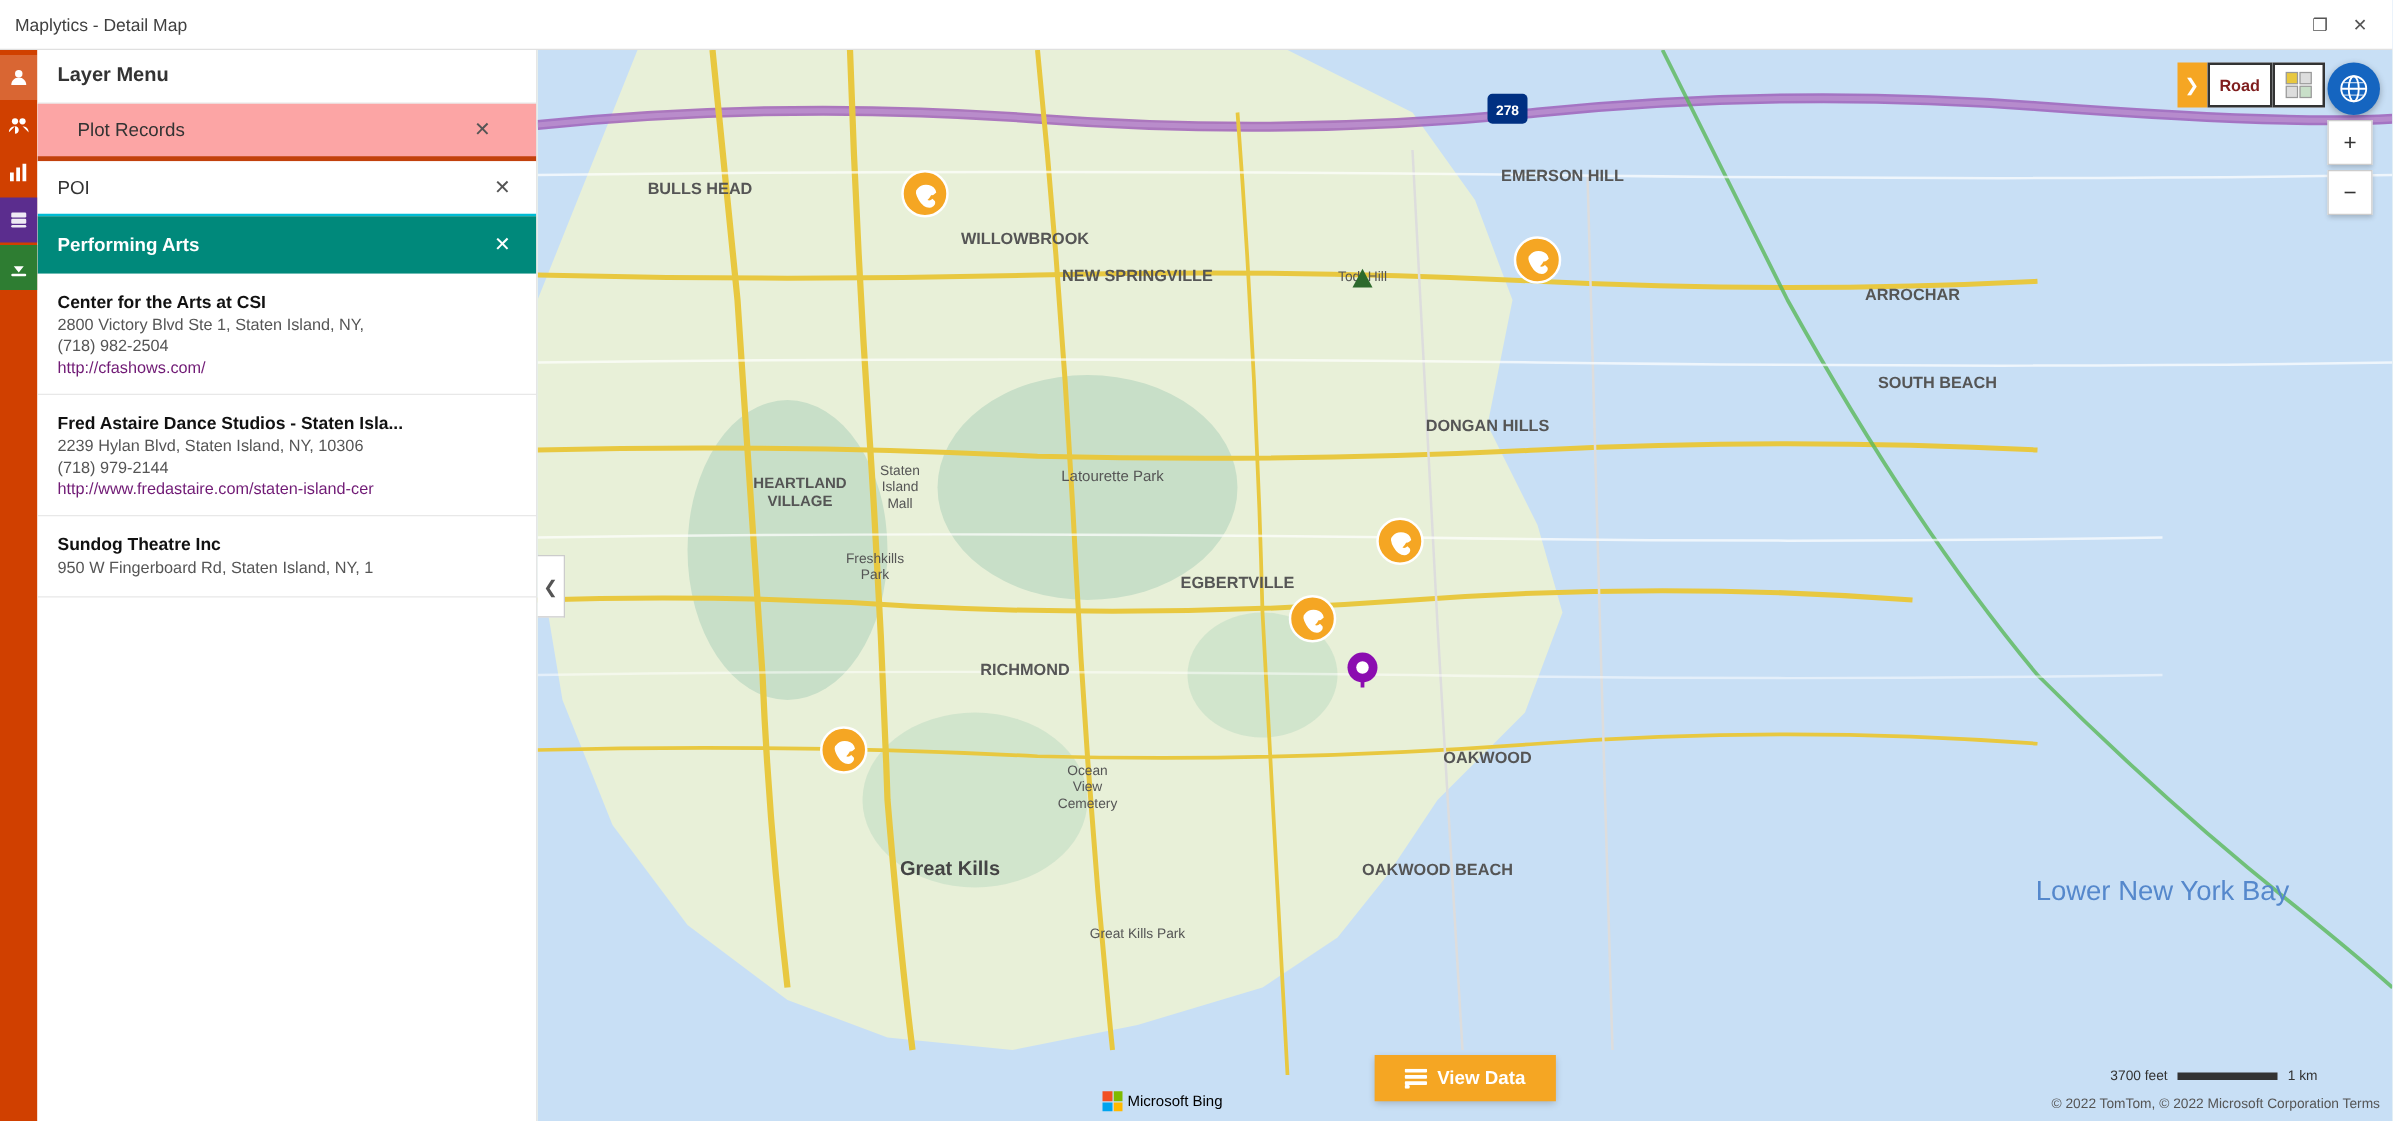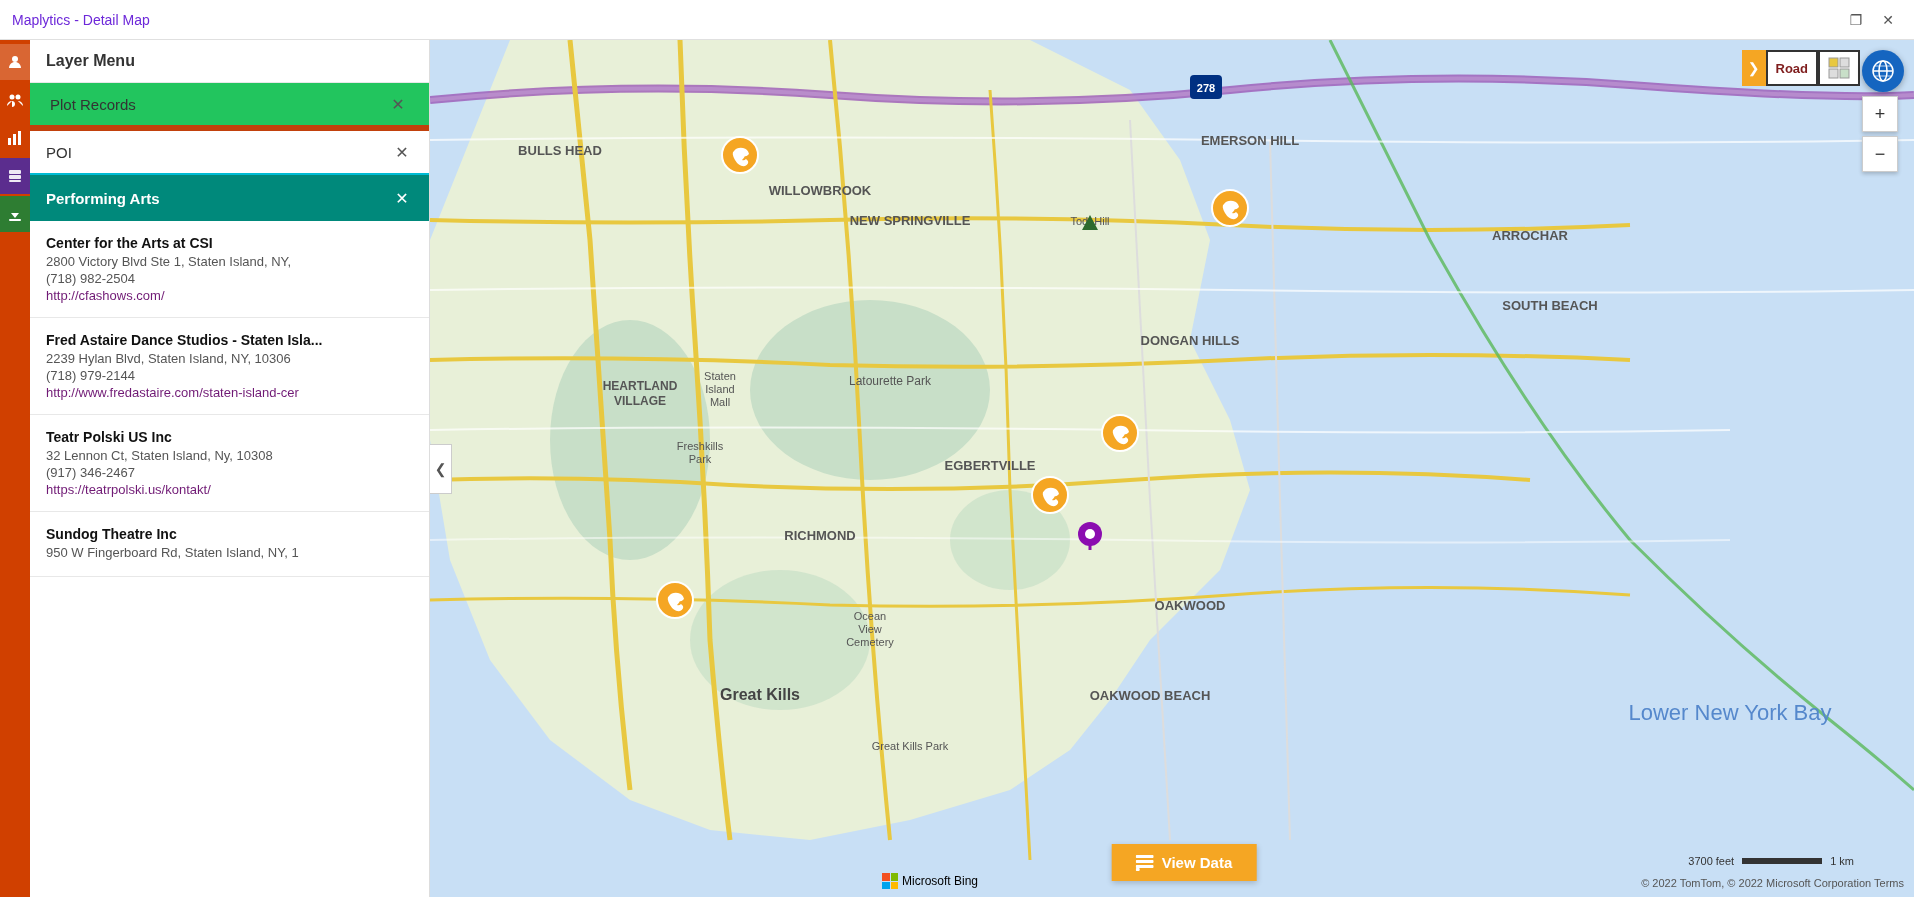--- a/index.html
+++ b/index.html
@@ -14,21 +14,21 @@
       align-items: center;
       justify-content: space-between;
       padding: 0 12px;
     }
     .title-bar-left {
       display: flex;
       align-items: flex-start;
       gap: 8px;
       font-size: 14px;
       font-weight: 500;
-      color: #6d28d9;
+      color: #404040;
     }
     .title-bar-right {
       display: flex;
       align-items: center;
       gap: 4px;
     }
     .title-bar-btn {
       width: 28px;
       height: 28px;
       display: flex;
@@ -86,23 +86,23 @@
       color: #333;
       border-bottom: 1px solid #e8e8e8;
       background: #fff;
     }
 
     
     .layer-row {
       display: flex;
       align-items: center;
       justify-content: space-between;
-      padding: 10px 20px;
-      border-bottom: 6px solid #c2410c;
-      background: #22c55e;
+      padding: 10px 32px;
+      border-bottom: 4px solid #c2410c;
+      background: #fca5a5;
     }
     .layer-row-label {
       font-size: 15px;
       font-weight: 500;
       color: #333;
     }
     .layer-row-close {
       width: 22px;
       height: 22px;
       display: flex;
@@ -299,21 +299,20 @@
       border: none;
       padding: 10px 24px;
       font-size: 15px;
       font-weight: 600;
       cursor: pointer;
       display: flex;
       align-items: center;
       gap: 8px;
       box-shadow: 0 2px 6px rgba(0,0,0,0.2);
       z-index: 10;
-      margin-left: 12px;
     }
 
     
     .scale-bar {
       position: absolute;
       bottom: 30px;
       right: 60px;
       z-index: 10;
       display: flex;
       flex-direction: column;
@@ -458,26 +457,20 @@
         <div class="poi-item-url">http://cfashows.com/</div>
       </div>
 
       <div class="poi-item">
         <div class="poi-item-name">Fred Astaire Dance Studios - Staten Isla...</div>
         <div class="poi-item-address">2239 Hylan Blvd, Staten Island, NY, 10306</div>
         <div class="poi-item-phone">(718) 979-2144</div>
         <div class="poi-item-url">http://www.fredastaire.com/staten-island-cer</div>
       </div>
 
-      <div class="poi-item">
-        <div class="poi-item-name">Teatr Polski US Inc</div>
-        <div class="poi-item-address">32 Lennon Ct, Staten Island, Ny, 10308</div>
-        <div class="poi-item-phone">(917) 346-2467</div>
-        <div class="poi-item-url">https://teatrpolski.us/kontakt/</div>
-      </div>
 
       <div class="poi-item">
         <div class="poi-item-name">Sundog Theatre Inc</div>
         <div class="poi-item-address">950 W Fingerboard Rd, Staten Island, NY, 1</div>
       </div>
 
     </div>
   </div>
 
   <div class="map-area">

